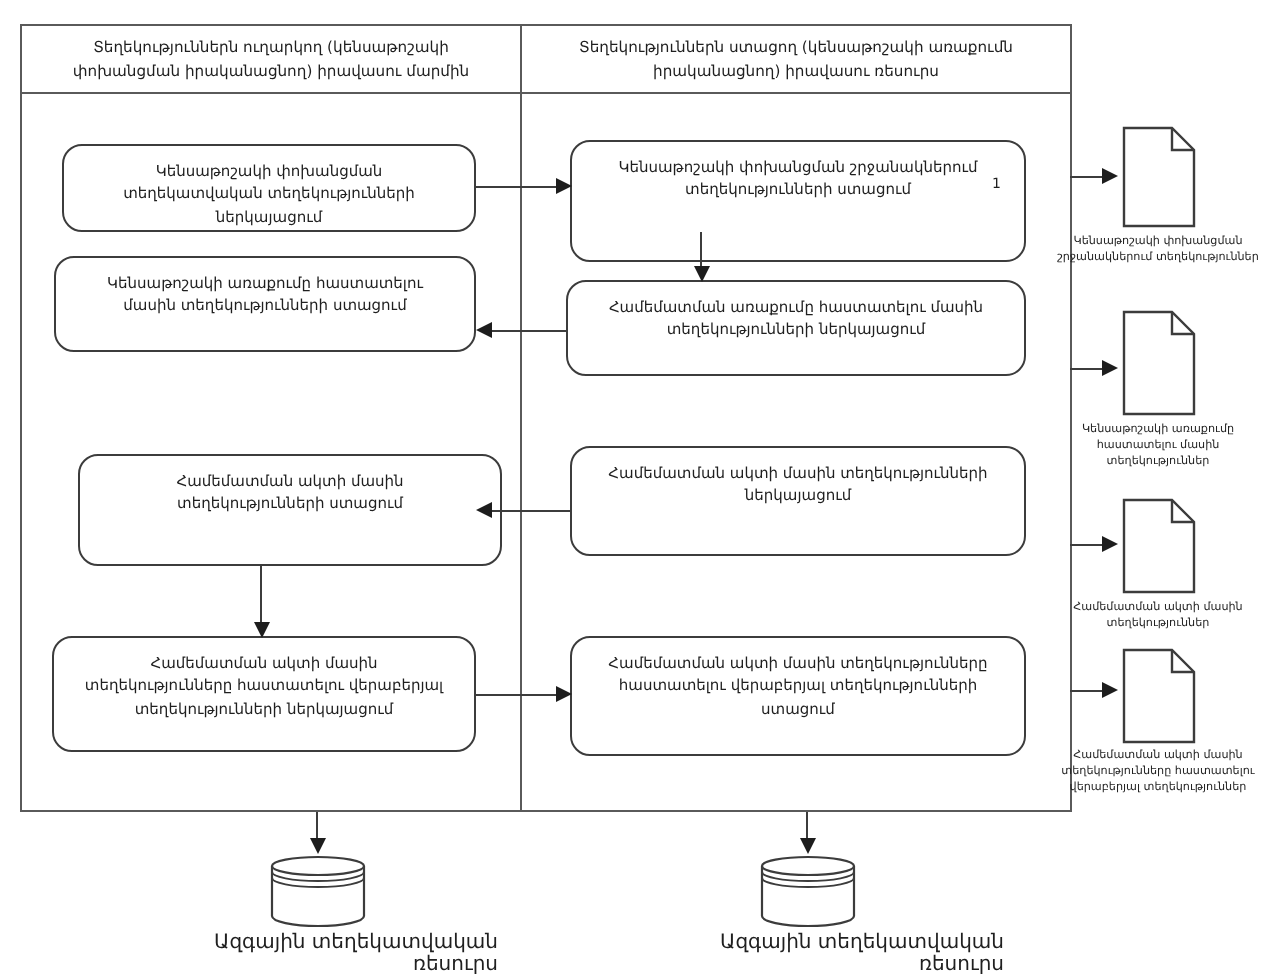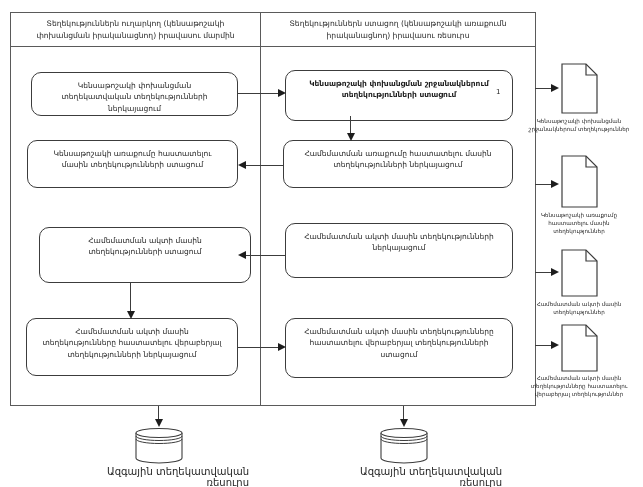--- a/index.html
+++ b/index.html
@@ -38,25 +38,25 @@
 
 <div class="canvas">
 
   <div class="lane" style="left:10px;top:12px;width:251px;height:394px;"></div>
   <div class="lane" style="left:260px;top:12px;width:276px;height:394px;"></div>
 
   <div class="lane-header" style="left:11px;top:13px;width:249px;height:34px;">Տեղեկություններն ուղարկող (կենսաթոշակի փոխանցման իրականացնող) իրավասու մարմին</div>
   <div class="lane-header" style="left:261px;top:13px;width:274px;height:34px;">Տեղեկություններն ստացող (կենսաթոշակի առաքումն իրականացնող) իրավասու ռեսուրս</div>
 
   <div class="pbox" style="left:31px;top:72px;width:207px;height:44px;">Կենսաթոշակի փոխանցման տեղեկատվական տեղեկությունների ներկայացում</div>
-  <div class="pbox" style="left:27px;top:140px;width:211px;height:48px;">Կենսաթոշակի առաքումը հաստատելու մասին տեղեկությունների ստացում</div>
+  <div class="pbox" style="left:27px;top:128px;width:211px;height:48px;">Կենսաթոշակի առաքումը հաստատելու մասին տեղեկությունների ստացում</div>
   <div class="pbox" style="left:26px;top:227px;width:212px;height:56px;margin-left:13px;">Համեմատման ակտի մասին տեղեկությունների ստացում</div>
   <div class="pbox" style="left:26px;top:318px;width:212px;height:58px;">Համեմատման ակտի մասին տեղեկությունները հաստատելու վերաբերյալ տեղեկությունների ներկայացում</div>
 
-  <div class="pbox" style="left:285px;top:70px;width:228px;height:51px;font-weight:bold;">Կենսաթոշակի փոխանցման շրջանակներում տեղեկությունների ստացում</div>
+  <div class="pbox" style="left:285px;top:70px;width:228px;height:61px;">Կենսաթոշակի փոխանցման շրջանակներում տեղեկությունների ստացում</div>
   <div class="pbox" style="left:283px;top:140px;width:230px;height:48px;">Համեմատման առաքումը հաստատելու մասին տեղեկությունների ներկայացում</div>
   <div class="pbox" style="left:285px;top:223px;width:228px;height:55px;">Համեմատման ակտի մասին տեղեկությունների ներկայացում</div>
   <div class="pbox" style="left:285px;top:318px;width:228px;height:60px;">Համեմատման ակտի մասին տեղեկությունները հաստատելու վերաբերյալ տեղեկությունների ստացում</div>
 
   <div class="footnote" style="left:496px;top:88px;">1</div>
 
   <div class="hline" style="left:238px;top:93px;width:41px;"></div>
   <div class="ah-right" style="left:278px;top:89px;"></div>
 
   <div class="hline" style="left:244px;top:165px;width:39px;"></div>

